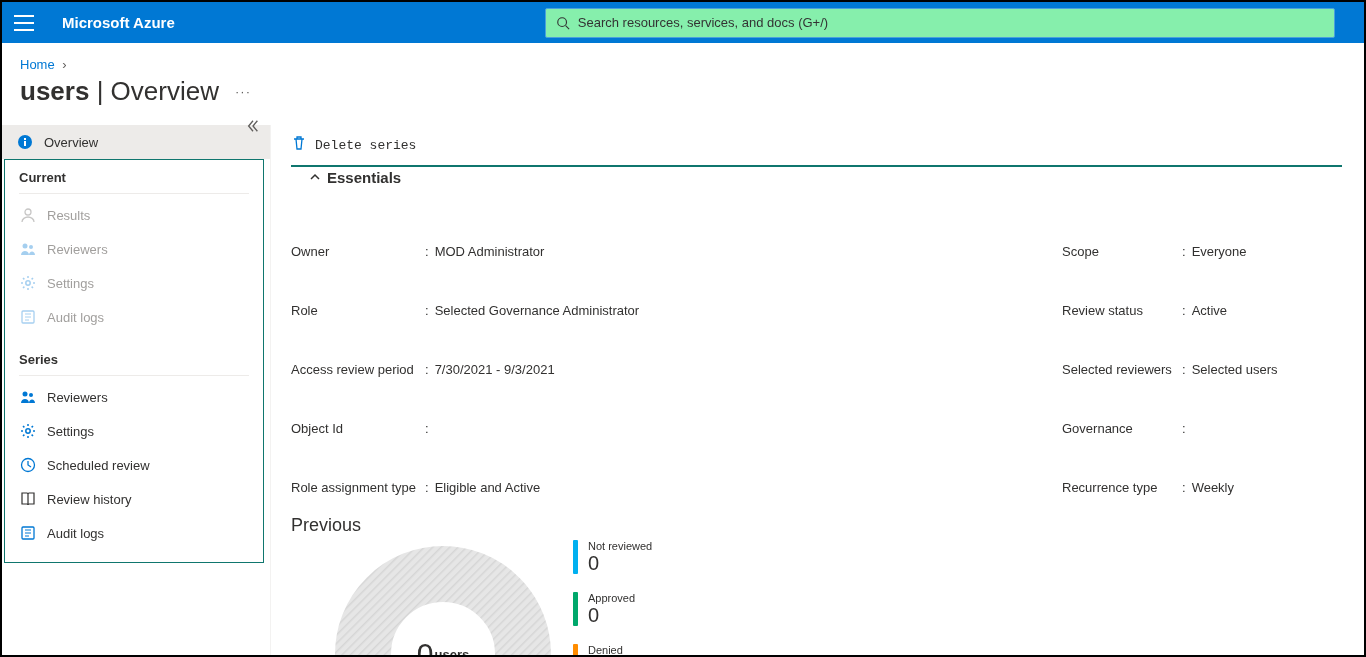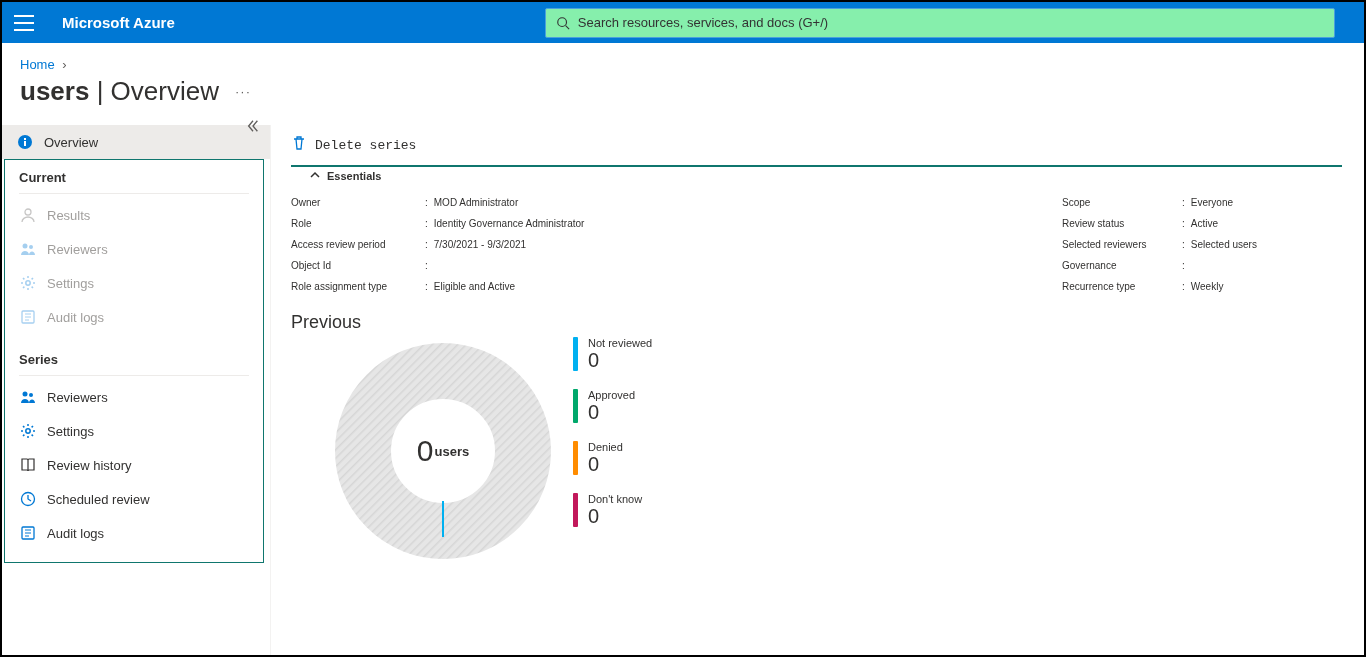--- a/index.html
+++ b/index.html
@@ -27,26 +27,26 @@
 .nav-item.active { background: #edebe9; font-weight: 400; }
 .nav-item .icon { width: 18px; height: 18px; margin-right: 10px; display: flex; align-items: center; justify-content: center; flex-shrink: 0; }
 .nav-group-title { font-size: 13px; font-weight: 600; padding: 10px 14px 4px; }
 .nav-group-hr { border: none; border-top: 1px solid #edebe9; margin: 4px 14px; }
 .nav-item.dim { color: #a19f9d; }
 .nav-item.dim .icon { opacity: 0.35; }
 .main { flex: 1; padding: 0 22px 0 20px; overflow: auto; border-left: 1px solid #f3f2f1; }
 .cmdbar { display: flex; align-items: center; padding: 10px 0; border-bottom: 2px solid #0f766e; margin-bottom: 2px; font-family: Liberation Mono, monospace; }
 .cmd { display: flex; align-items: center; color: #323130; cursor: pointer; font-size: 13px; }
 .cmd .icon { color: #0078d4; margin-right: 8px; }
-.section-head { display: flex; align-items: center; font-size: 11px; font-weight: 600; margin: 0 0 14px 18px; cursor: pointer; }
+.section-head { display: flex; align-items: center; font-size: 15px; font-weight: 600; margin: 0 0 14px 18px; cursor: pointer; }
 .section-head .chev { margin-right: 6px; }
 .essentials { display: flex; padding-left: 0; }
 .ess-col { flex: 1; }
 .ess-col:last-child { flex: 0 0 280px; }
-.ess-row { display: flex; font-size: 10px; margin-bottom: 10px; }
+.ess-row { display: flex; font-size: 13px; margin-bottom: 10px; margin-top: 44px; }
 .ess-row .label { width: 134px; color: #323130; }
 .ess-col:last-child .ess-row .label { width: 120px; }
 .ess-row .colon { margin-right: 6px; }
 .previous { margin-top: 10px; }
 .previous-title { font-size: 18px; padding-bottom: 8px; }
 .chart-wrap { display: flex; align-items: flex-start; margin-left: 42px; }
 .donut { position: relative; width: 220px; height: 220px; }
 .donut .center { position: absolute; inset: 0; display: flex; align-items: center; justify-content: center; }
 .donut .center .big { font-size: 30px; font-weight: 400; }
 .donut .center .unit { font-size: 13px; font-weight: 700; margin-left: 1px; }
@@ -165,33 +165,33 @@
             <svg width="16" height="16" viewBox="0 0 16 16">
               <circle cx="8" cy="8" r="2.2" fill="none" stroke="#0078d4" stroke-width="1.5"></circle>
               <path d="M8 1v2M8 13v2M1 8h2M13 8h2M3 3l1.4 1.4M11.6 11.6L13 13M13 3l-1.4 1.4M4.4 11.6L3 13" stroke="#0078d4" stroke-width="1.5"></path>
             </svg>
           </span>
         <span>Settings</span>
       </div>
       <div class="nav-item">
         <span class="icon">
             <svg width="16" height="16" viewBox="0 0 16 16">
-              <path d="M2 2h5c1 0 1 1 1 1v11s0-1-1-1H2zM14 2H9c-1 0-1 1-1 1v11s0-1 1-1h5z" fill="none" stroke="#323130" stroke-width="1.2"></path>
-            </svg>
-          </span>
-        <span>Review history</span>
-      </div>
-      <div class="nav-item">
-        <span class="icon">
-            <svg width="16" height="16" viewBox="0 0 16 16">
               <circle cx="8" cy="8" r="6.5" fill="none" stroke="#0078d4" stroke-width="1.3"></circle>
               <path d="M8 4v4l3 2" fill="none" stroke="#0078d4" stroke-width="1.3"></path>
             </svg>
           </span>
         <span>Scheduled review</span>
+      </div>
+      <div class="nav-item">
+        <span class="icon">
+            <svg width="16" height="16" viewBox="0 0 16 16">
+              <path d="M2 2h5c1 0 1 1 1 1v11s0-1-1-1H2zM14 2H9c-1 0-1 1-1 1v11s0-1 1-1h5z" fill="none" stroke="#323130" stroke-width="1.2"></path>
+            </svg>
+          </span>
+        <span>Review history</span>
       </div>
       <div class="nav-item">
         <span class="icon">
             <svg width="16" height="16" viewBox="0 0 16 16">
               <rect x="2" y="2" width="12" height="12" rx="1" fill="none" stroke="#0078d4" stroke-width="1.3"></rect>
               <line x1="5" y1="5" x2="11" y2="5" stroke="#0078d4"></line>
               <line x1="5" y1="8" x2="11" y2="8" stroke="#0078d4"></line>
               <line x1="5" y1="11" x2="9" y2="11" stroke="#0078d4"></line>
             </svg>
           </span>
@@ -220,21 +220,21 @@
     <div class="essentials">
       <div class="ess-col">
         <div class="ess-row">
             <span class="label">Owner</span>
             <span class="colon">:</span>
             <span>MOD Administrator</span>
           </div>
         <div class="ess-row">
             <span class="label">Role</span>
             <span class="colon">:</span>
-            <span>Identity Governance Administrator</span>
+            <span>Selected Governance Administrator</span>
           </div>
         <div class="ess-row">
             <span class="label">Access review period</span>
             <span class="colon">:</span>
             <span>7/30/2021 - 9/3/2021</span>
           </div>
         <div class="ess-row">
             <span class="label">Object Id</span>
             <span class="colon">:</span>
             <span></span>

